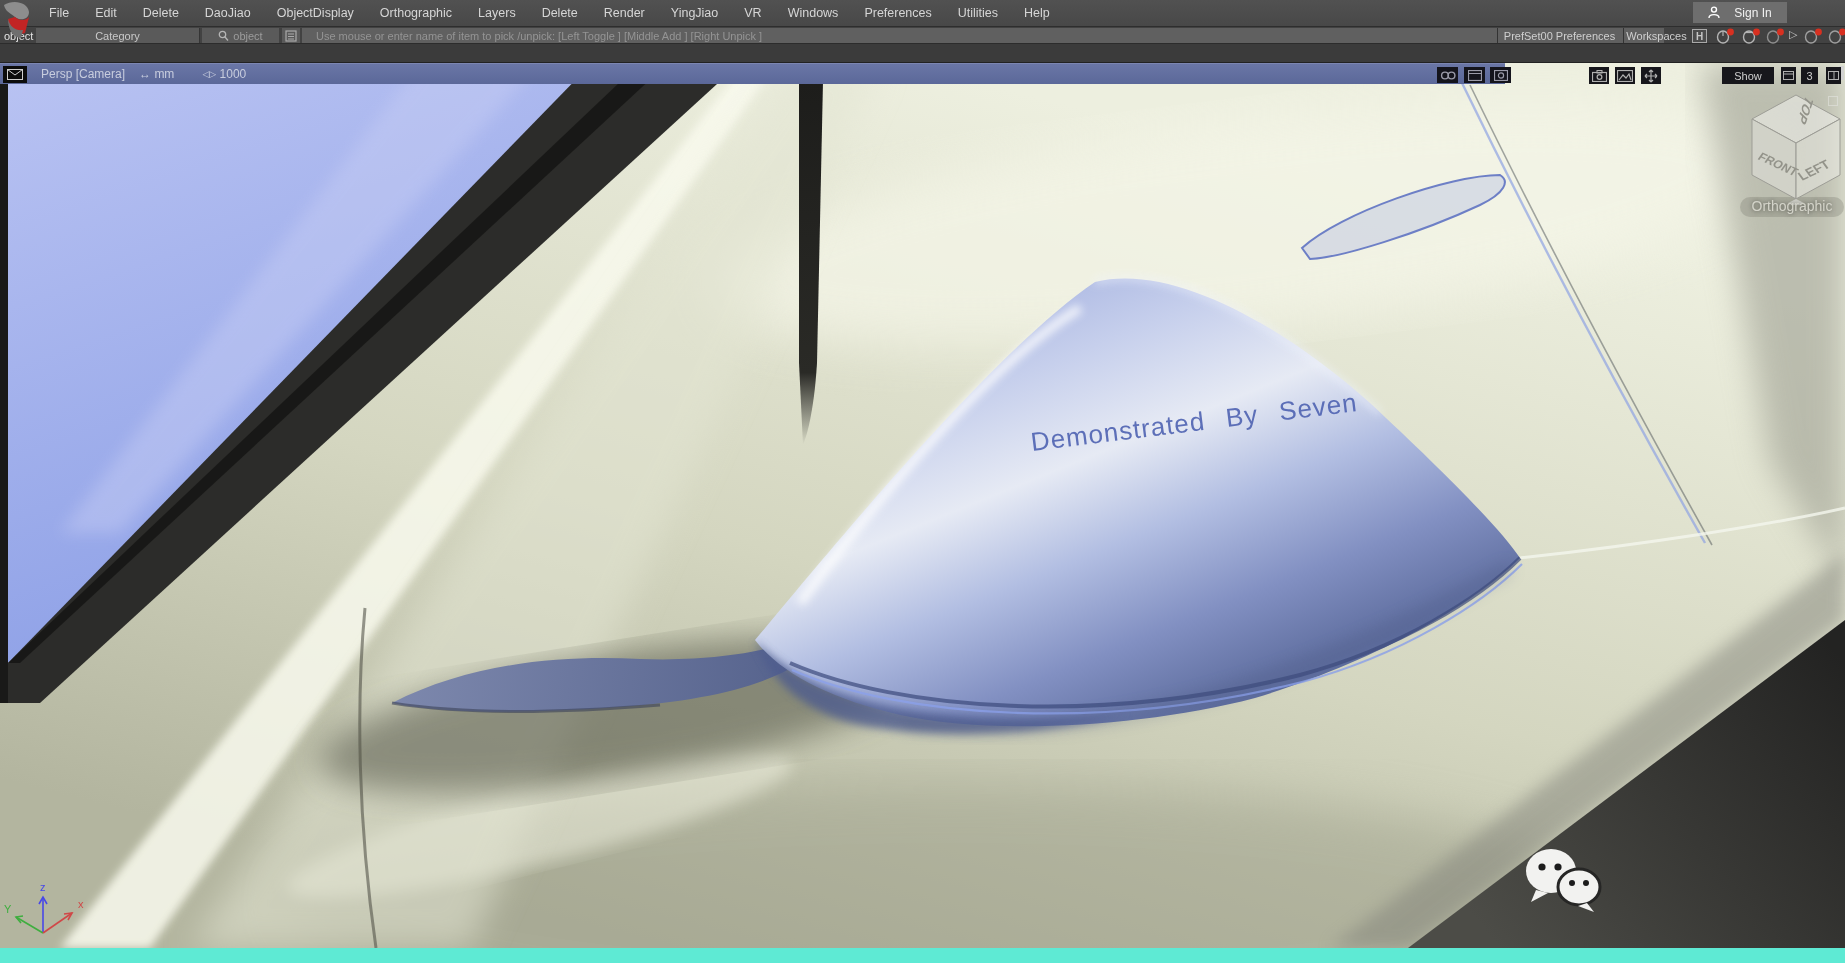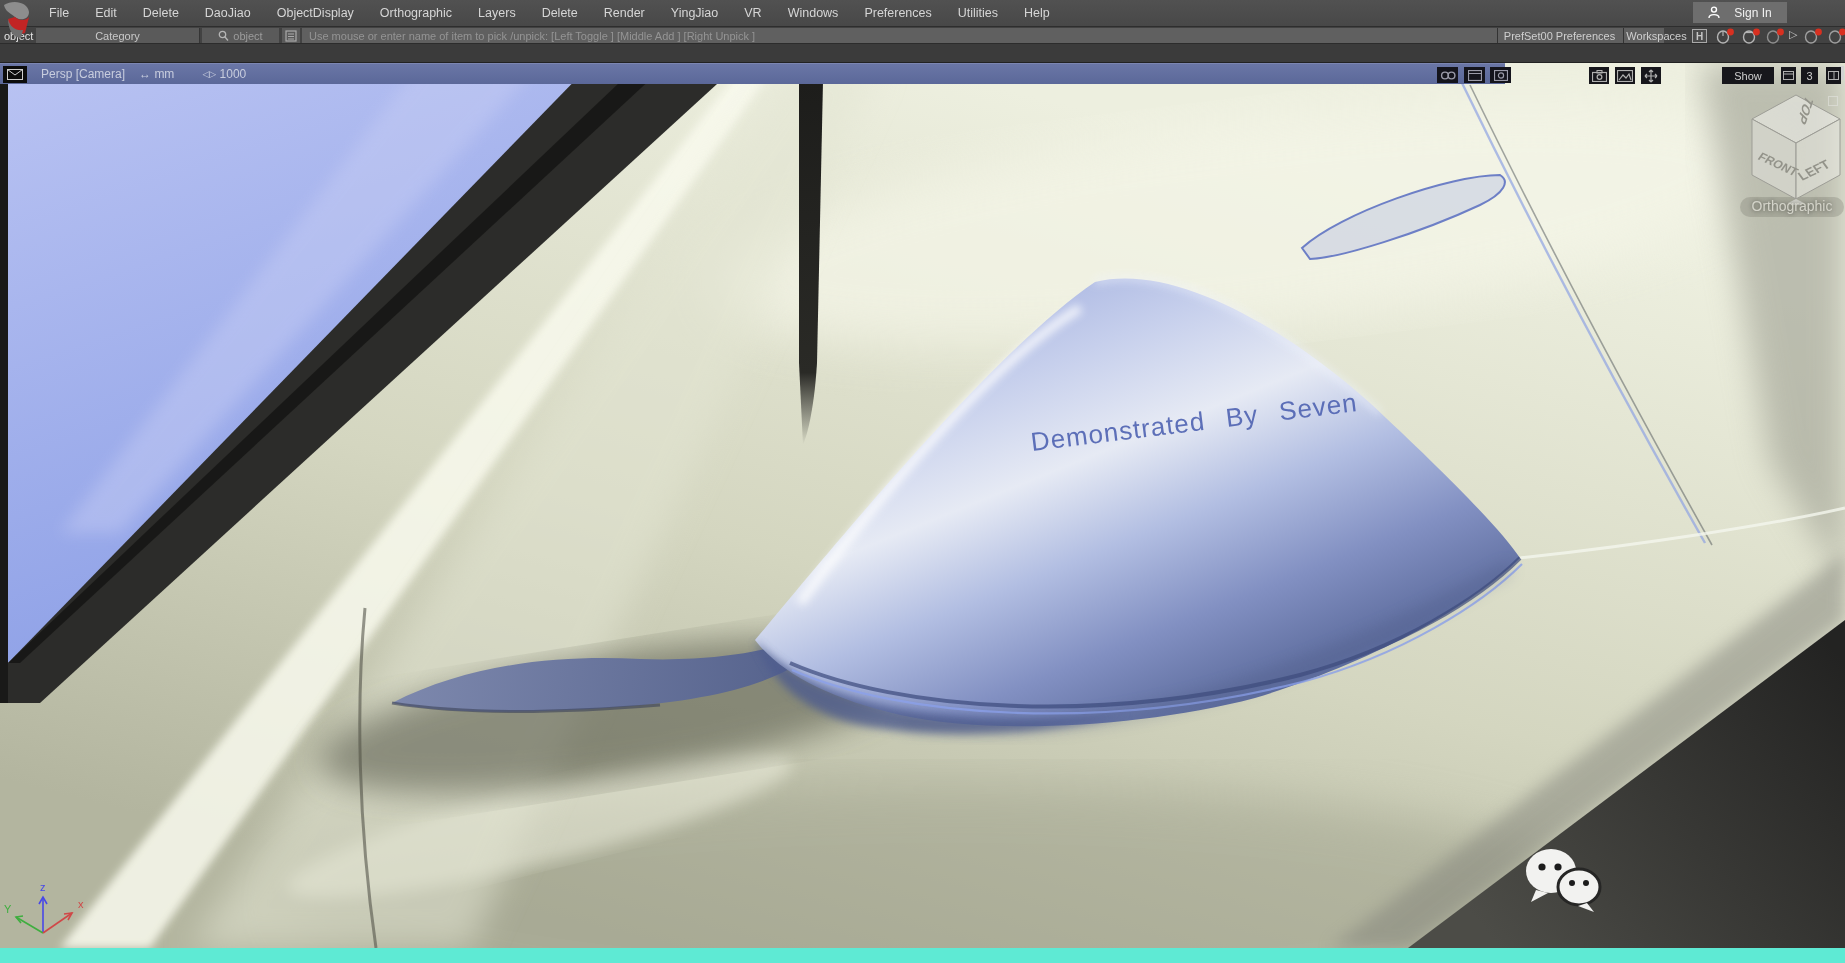--- a/index.html
+++ b/index.html
@@ -17,21 +17,21 @@
   .logo{position:absolute;left:1px;top:0;width:33px;height:46px;z-index:30;}
 
   
   .row2{position:absolute;left:0;top:26px;width:1845px;height:18px;background:#424242;
         border-top:1px solid #2e2e2e;border-bottom:1px solid #2c2c2c;font-size:11px;}
   .r2box{position:absolute;top:1px;height:15px;display:flex;align-items:center;justify-content:center;}
   .obj-label{left:4px;width:30px;color:#e3e3e3;justify-content:flex-start;}
   .category-btn{left:36px;width:164px;background:#5a5a5a;color:#c9c9c9;border-right:1px solid #353535;}
   .objfield{left:202px;width:77px;background:#5a5a5a;color:#9c9c9c;gap:4px;}
   .prompt-icon-btn{left:282px;width:18px;background:#5a5a5a;}
-  .prompt{left:302px;width:1362px;background:#606060;color:#949494;justify-content:flex-start;padding-left:7px;white-space:nowrap;overflow:hidden;}
+  .prompt{left:302px;width:1362px;background:#606060;color:#949494;justify-content:flex-start;padding-left:14px;white-space:nowrap;overflow:hidden;}
   .prefset{left:1497px;width:124px;color:#cfcfcf;border-left:1px solid #333;}
   .workspaces{left:1623px;width:66px;color:#cfcfcf;border-left:1px solid #333;}
   .hotkeys{left:1692px;width:15px;height:14px;top:2px;border:1px solid #a9a9a9;color:#c6c6c6;
            font-size:10px;font-weight:bold;background:#4c4c4c;}
   .mouse-ic{position:absolute;top:1px;width:22px;height:16px;}
   .r2arrow{position:absolute;top:1px;color:#c9c9c9;font-size:11px;}
 
   
   .row3{position:absolute;left:0;top:44px;width:1845px;height:19px;background:#3b3b3b;border-bottom:1px solid #222;}
   .lb-arrow{position:absolute;left:7px;top:51px;width:0;height:0;

